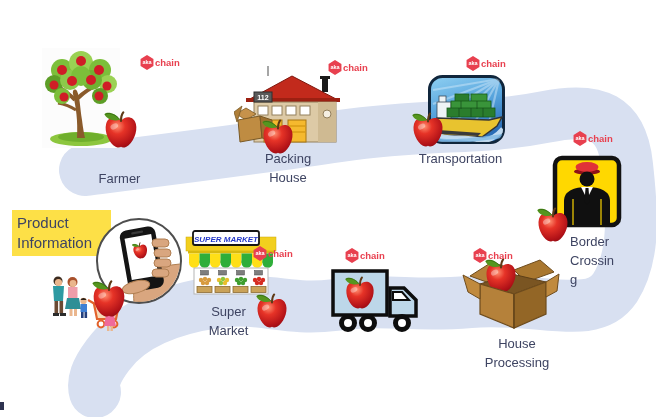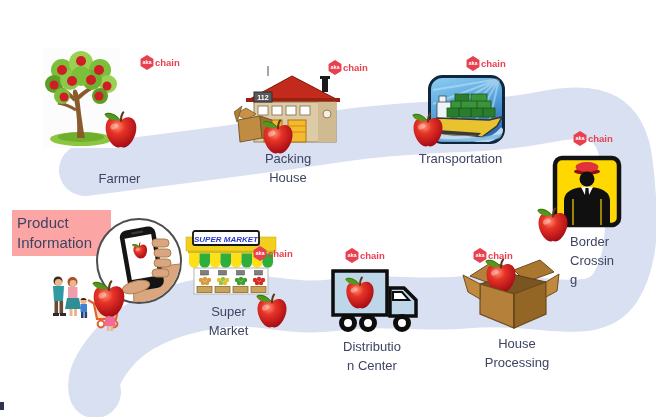--- a/index.html
+++ b/index.html
@@ -12,21 +12,21 @@
   .akalogo{position:absolute;z-index:5;display:flex;align-items:center;height:15px;}
   .hex{display:inline-block;width:14px;height:15px;background:#e8404f;
        clip-path:polygon(50% 0,96% 26%,96% 74%,50% 100%,4% 74%,4% 26%);
        color:#fff;font-size:5.5px;font-weight:bold;text-align:center;line-height:15px;}
   .chainword{color:#e8404f;font-size:9.5px;font-weight:bold;margin-left:1px;}
   .icon{z-index:2;}
   .apple{z-index:3;}
   #tree-card{background:#fcfcfc;z-index:2;}
   #phone-circle{width:82px;height:82px;border-radius:50%;background:#fff;border:2px solid #4e4e4e;
                 overflow:hidden;z-index:5;}
-  #product-info{background:#fca5a5;padding:3px 2px 2px 5px;z-index:4;font-size:15px;line-height:20px;
+  #product-info{background:#fde047;padding:3px 2px 2px 5px;z-index:4;font-size:15px;line-height:20px;
                 color:#3e4462;white-space:pre-line;}
   #corner-mark{width:4px;height:8px;background:#2e3350;z-index:6;}
 </style>
 </head>
 <body>
 
 <div id="canvas">
 
   <svg width="0" height="0" style="position:absolute" aria-hidden="true">
     <defs>
@@ -225,22 +225,20 @@
 
   <svg class="abs icon" style="left:330px;top:268px" width="92" height="64" viewBox="0 0 92 64">
     <rect x="3" y="3" width="54" height="44" fill="#bdd7e9" stroke="#0d0d0d" stroke-width="3.5"></rect>
     <use href="#apple" x="14" y="8" width="32" height="34"></use>
     <path d="M60,20 L74,20 L86,32 L86,48 L60,48 Z" fill="#bdd7e9" stroke="#0d0d0d" stroke-width="3.5"></path>
     <path d="M63,24 L72,24 L79,32 L63,32 Z" fill="#ffffff" stroke="#0d0d0d" stroke-width="2"></path>
     <circle cx="18" cy="55" r="6.5" fill="#ffffff" stroke="#0d0d0d" stroke-width="5"></circle>
     <circle cx="38" cy="55" r="6.5" fill="#ffffff" stroke="#0d0d0d" stroke-width="5"></circle>
     <circle cx="72" cy="55" r="6.5" fill="#ffffff" stroke="#0d0d0d" stroke-width="5"></circle>
   </svg>
-  <div class="lbl center" style="left:322px;top:337px;width:100px">Distributio
-n Center</div>
   <span class="akalogo" style="left:345px;top:248px">
     <span class="hex">aka</span>
     <span class="chainword">chain</span>
   </span>
 
   <svg class="abs icon" style="left:184px;top:230px" width="94" height="66" viewBox="0 0 94 66">
     <rect x="2" y="7" width="90" height="14" fill="#f2cf1e" stroke="#caa90e" stroke-width="0.5"></rect>
     <rect x="9" y="1" width="66" height="14" rx="2" fill="#ffffff" stroke="#161616" stroke-width="1.8"></rect>
     <text x="42" y="11.5" font-size="8" font-weight="bold" font-style="italic" fill="#2438c8" text-anchor="middle">SUPER MARKET</text>
     <rect x="4" y="21" width="86" height="2.5" fill="#d8b90f"></rect>

